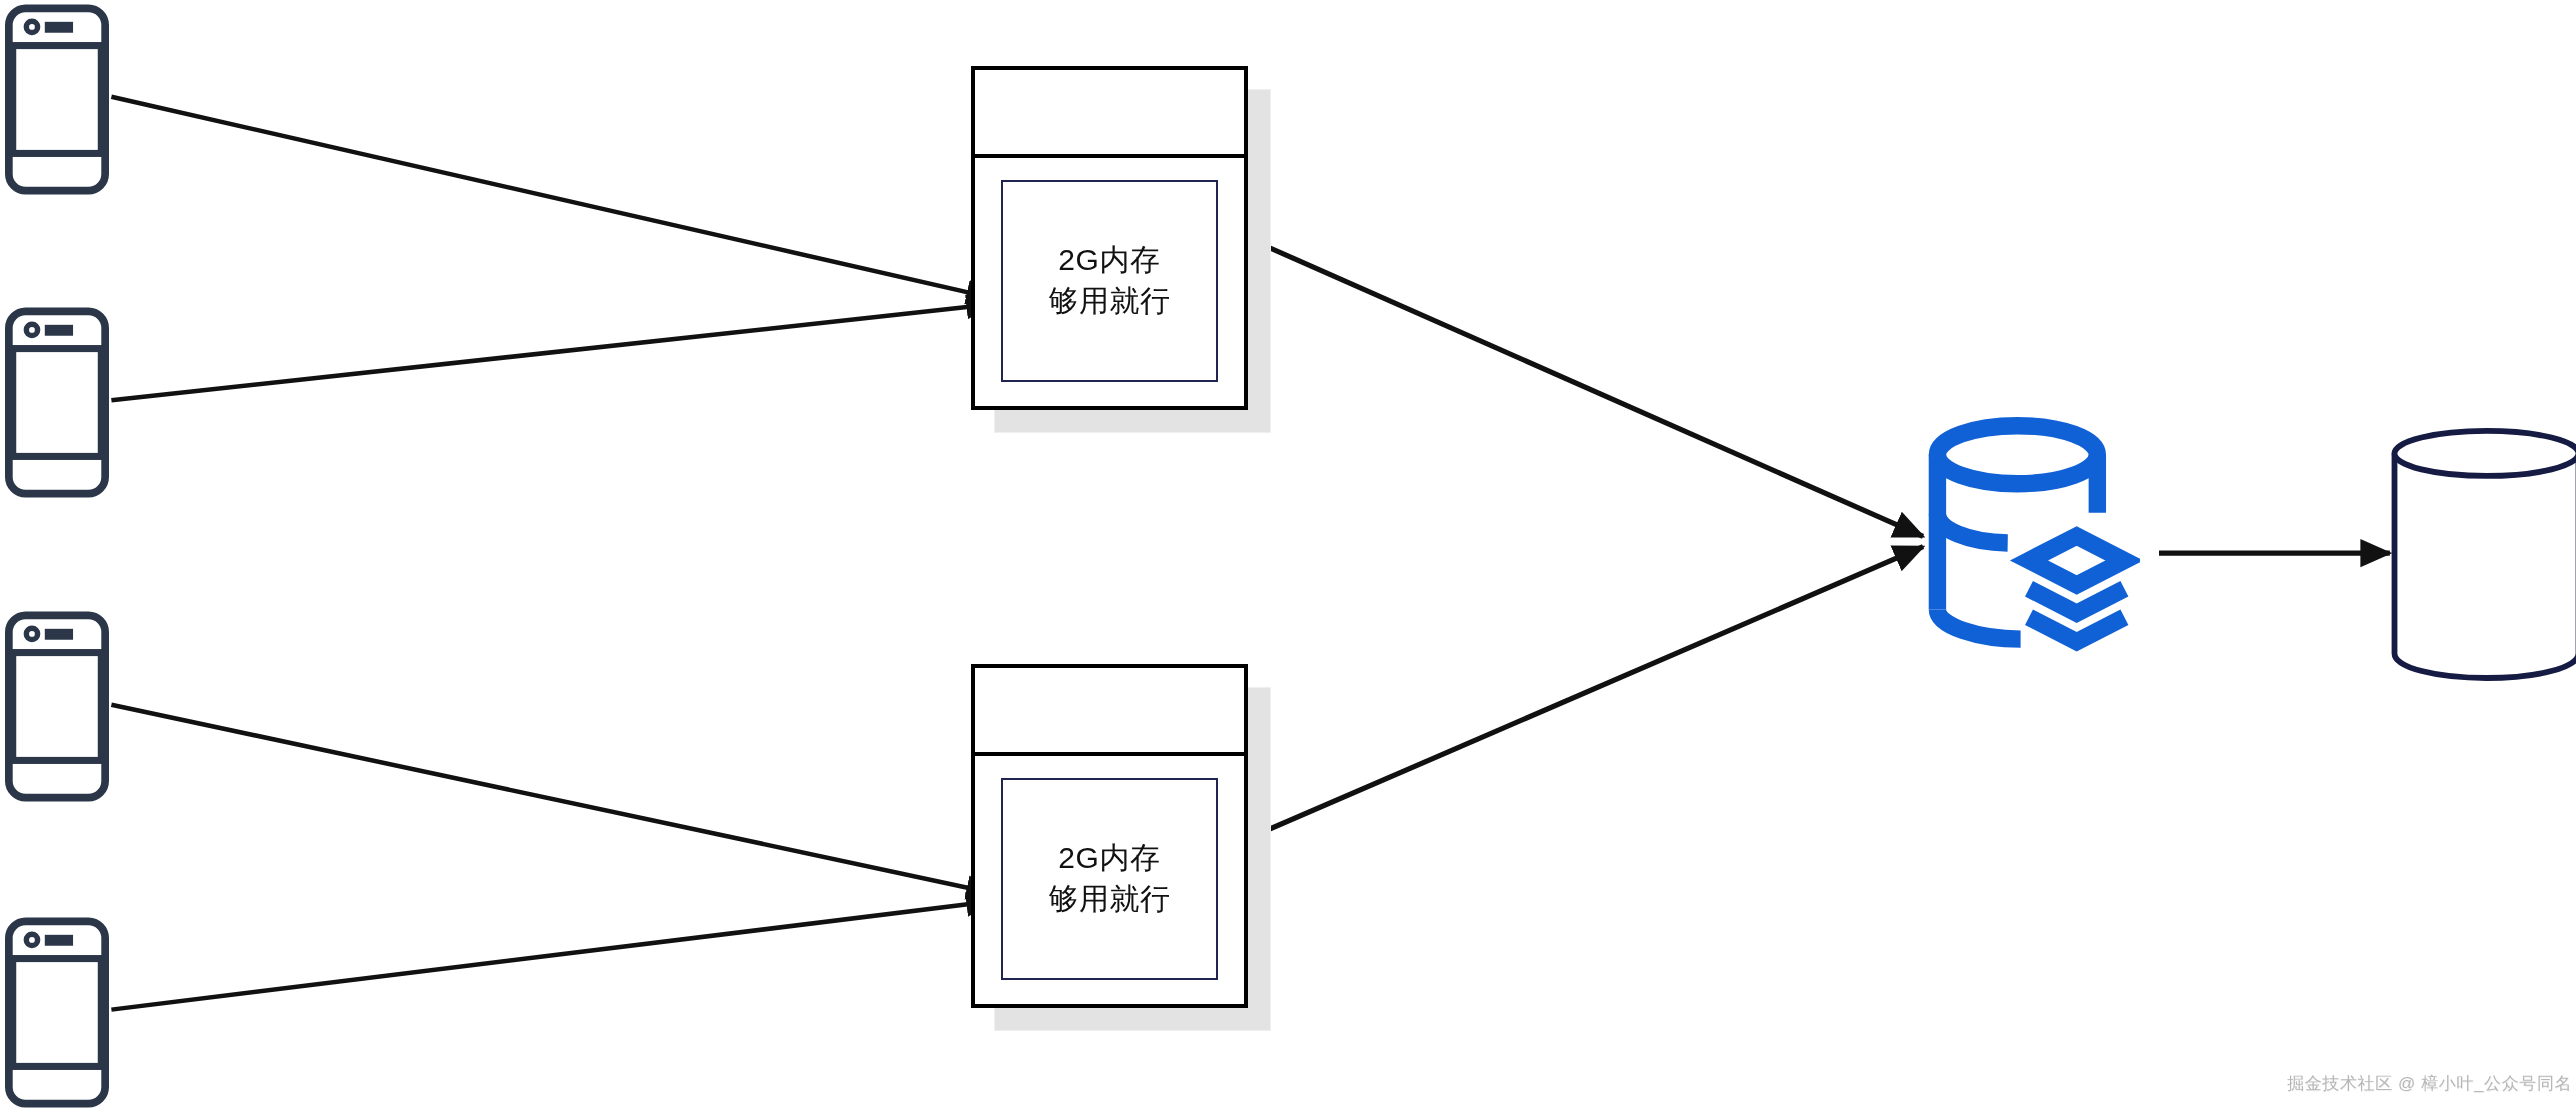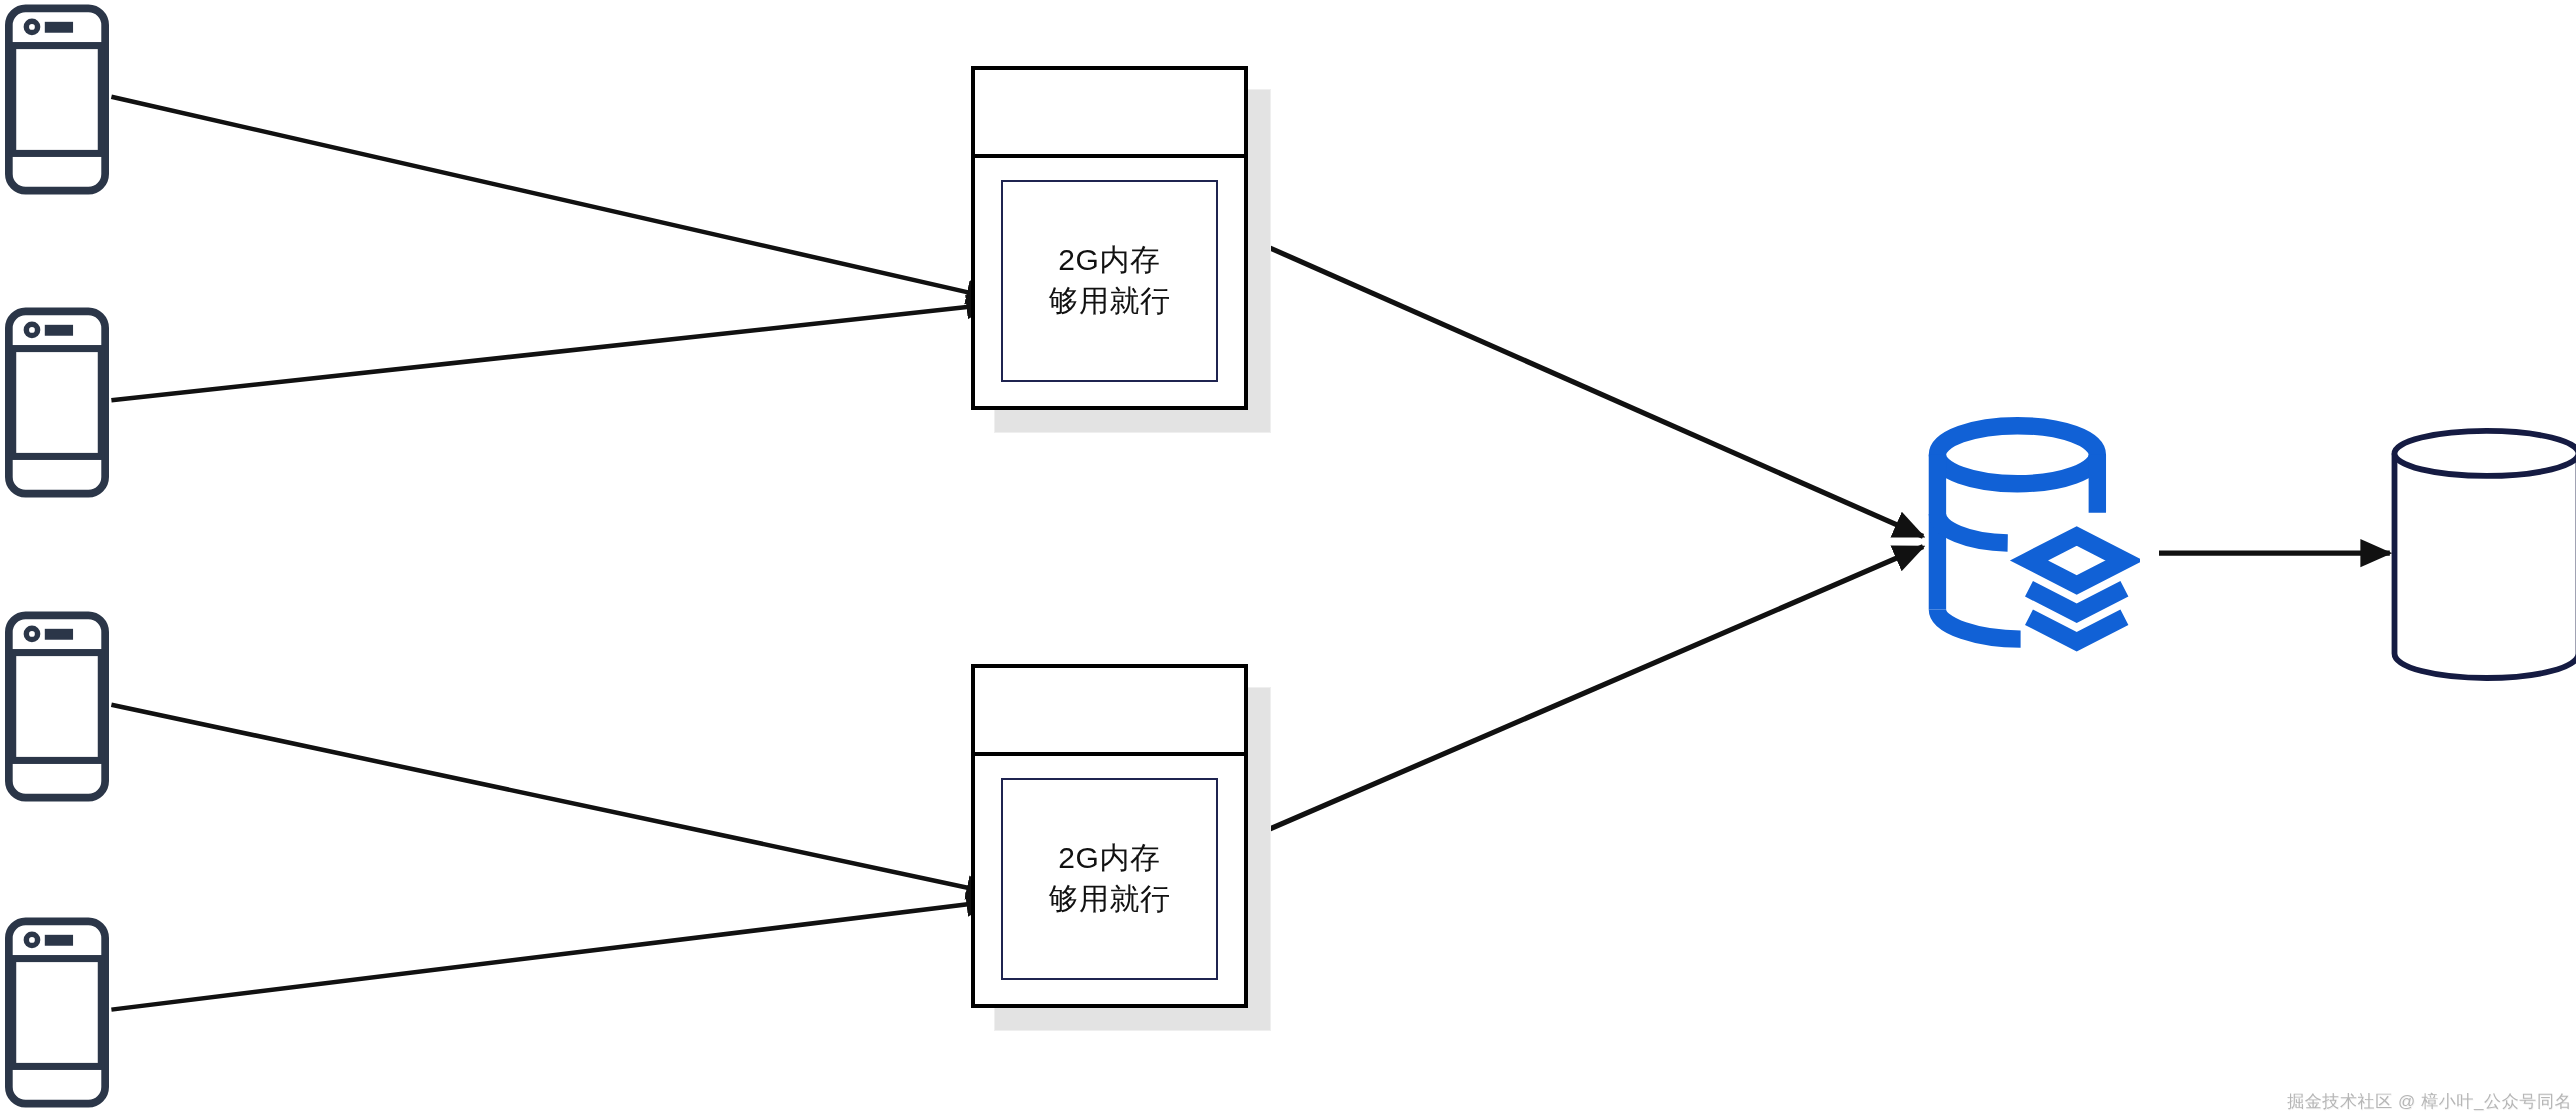--- a/index.html
+++ b/index.html
@@ -101,21 +101,21 @@
   .db-blue svg { display: block; width: 100%; height: 100%; }
 
   
   .cylinder { width: 193px; height: 255px; }
   .cylinder svg { display: block; width: 100%; height: 100%; }
 
   
   .watermark {
     position: absolute;
     right: 3.9px;
-    bottom: 3px;
+    bottom: 21px;
     font-size: 17px;
     color: #b6b6b6;
     white-space: nowrap;
     text-shadow: 0.6px 0.6px 0 #f4f4f4;
     letter-spacing: 0.6px;
   }
 </style>
 </head>
 <body>
 

